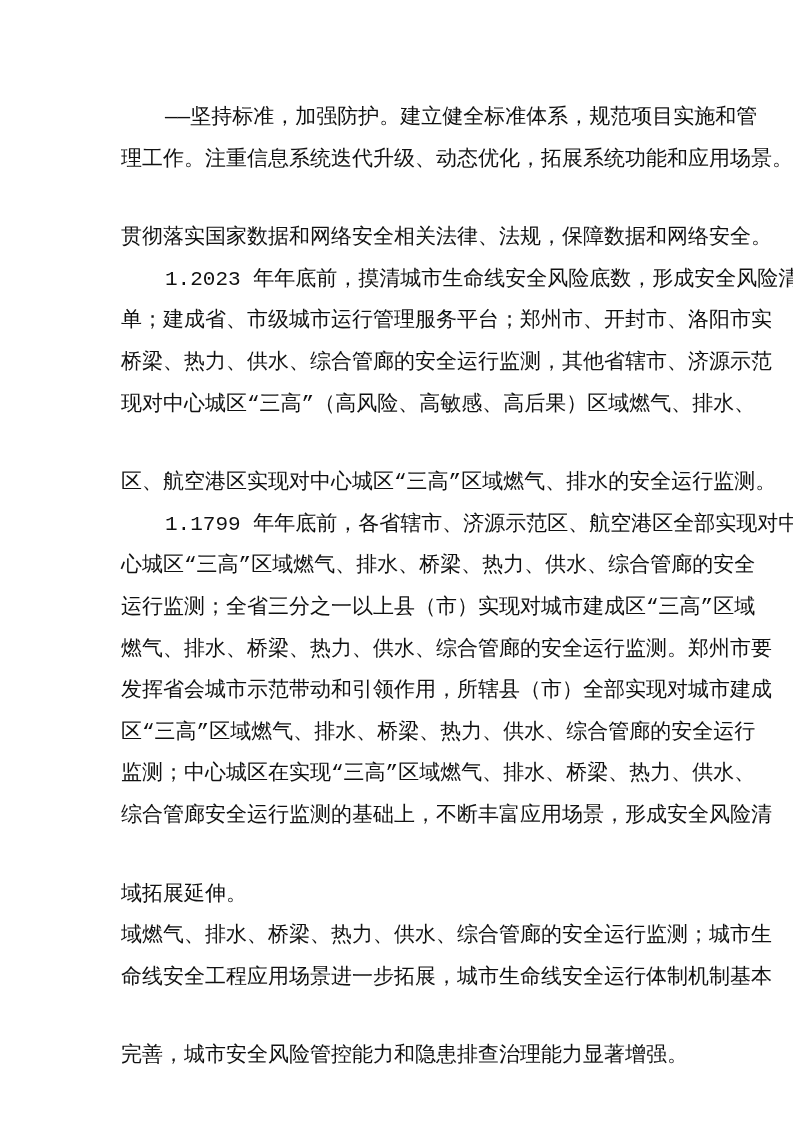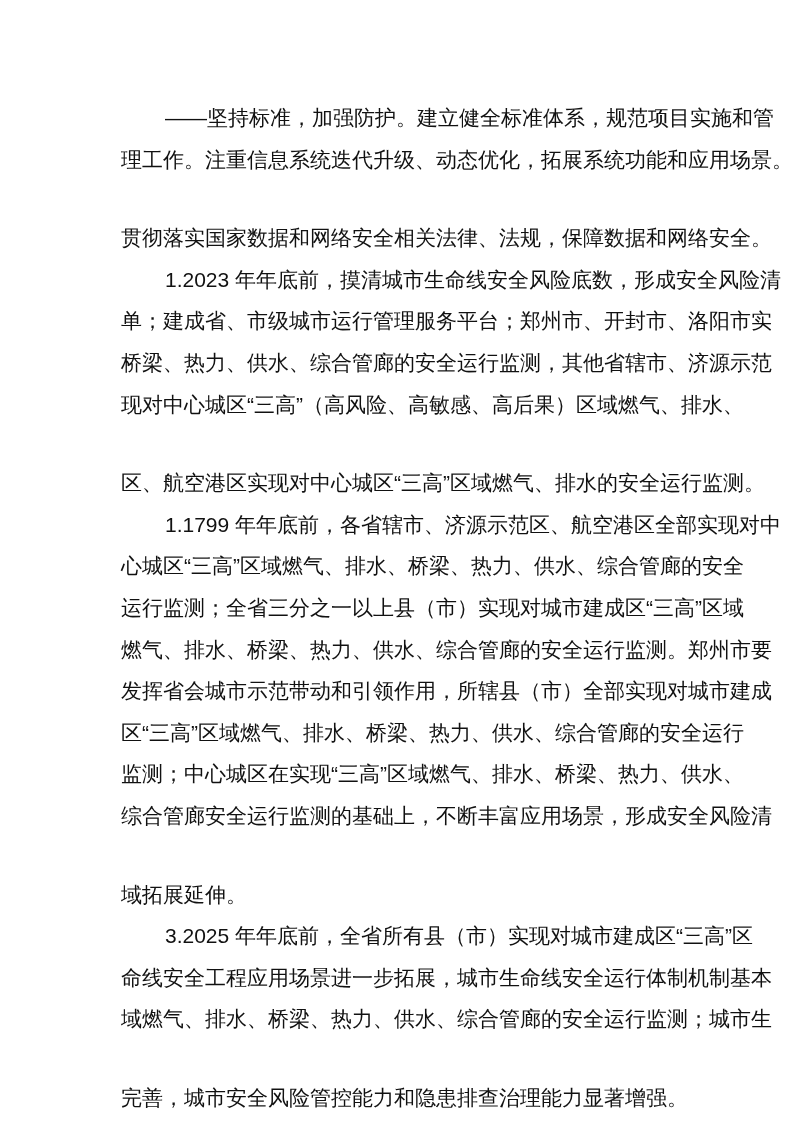--- a/index.html
+++ b/index.html
@@ -1,20 +1,20 @@
 <!DOCTYPE html>
 <html><head>
 <meta charset="utf-8">
 <style>
   html, body { margin: 0; padding: 0; background: #ffffff; }
   body { width: 793px; height: 1122px; position: relative; overflow: hidden; }
   .page { position: absolute; left: 121px; top: 97px; width: 553px; }
   .line {
     height: 41.6px; line-height: 41.6px;
-    font-family: Liberation Sans, sans-serif;
+    font-family: Liberation Mono, monospace;
     font-size: 21px; color: #111111; white-space: nowrap;
     text-align: justify; text-align-last: justify;
     letter-spacing: 0;
   }
   .line.last { text-align-last: left; margin-top: 37px; }
   .indent { padding-left: 44px; }
 </style>
 </head>
 <body>
 
@@ -41,18 +41,17 @@
     <div class="line">运行监测；全省三分之一以上县（市）实现对城市建成区“三高”区域</div>
     <div class="line">燃气、排水、桥梁、热力、供水、综合管廊的安全运行监测。郑州市要</div>
     <div class="line">发挥省会城市示范带动和引领作用，所辖县（市）全部实现对城市建成</div>
     <div class="line">区“三高”区域燃气、排水、桥梁、热力、供水、综合管廊的安全运行</div>
     <div class="line">监测；中心城区在实现“三高”区域燃气、排水、桥梁、热力、供水、</div>
     <div class="line">综合管廊安全运行监测的基础上，不断丰富应用场景，形成安全风险清</div>
     <div class="line last">域拓展延伸。</div>
   </div>
 
   <div>
-    <div class="line indent">3.2025 年年底前，全省所有县（市）实现对城市建成区“三高”区</div>
+    <div class="line">域燃气、排水、桥梁、热力、供水、综合管廊的安全运行监测；城市生</div>
     <div class="line">命线安全工程应用场景进一步拓展，城市生命线安全运行体制机制基本</div>
-    <div class="line">域燃气、排水、桥梁、热力、供水、综合管廊的安全运行监测；城市生</div>
     <div class="line last">完善，城市安全风险管控能力和隐患排查治理能力显著增强。</div>
   </div>
 </div>
 
 </body></html>

